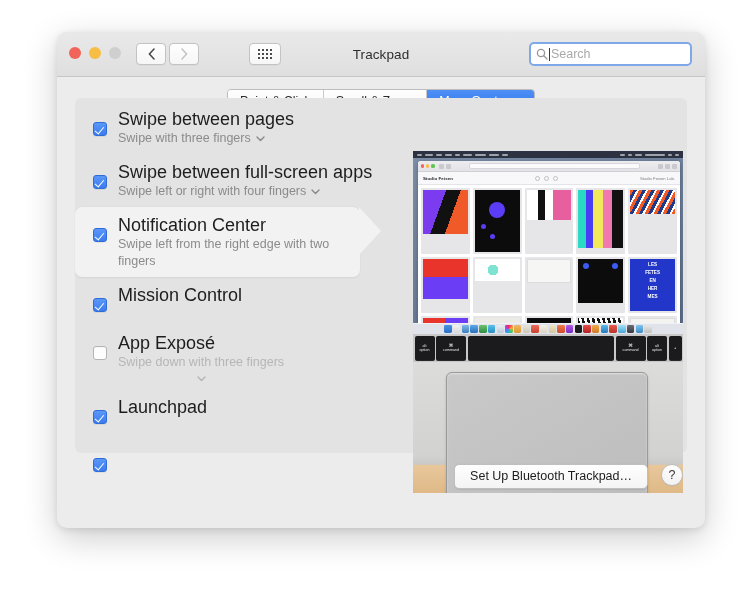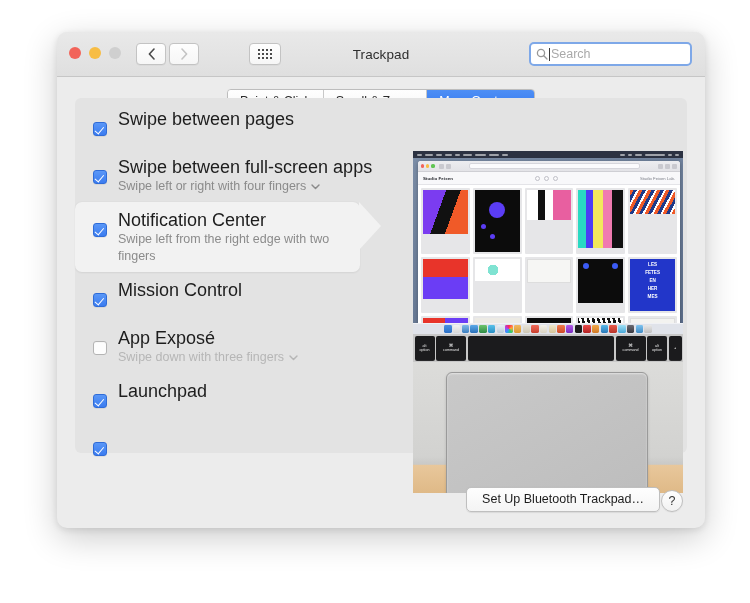--- a/index.html
+++ b/index.html
@@ -232,21 +232,21 @@
   }
   .gsub {
     font-size: 12.5px;
     color: #8b8b8b;
     line-height: 17px;
     margin-top: 1px;
     display: flex;
     align-items: center;
     gap: 5px;
   }
-  .grow.disabled .gsub { color: #b6b6b6; }
+  .grow.disabled .gsub { color: #b6b6b6; flex-direction: column; }
   .chev { display: inline-block; }
 
   
   .preview {
     position: absolute;
     right: 4px;
     top: 53px;
     width: 270px;
     height: 342px;
     background: #dadada;
@@ -370,24 +370,24 @@
     box-shadow: inset 0 1px 2px rgba(255,255,255,.5), 0 1px 3px rgba(0,0,0,.14);
   }
 
   
   .footer {
     position: absolute;
     left: 0; right: 0;
     top: 432px;
     height: 48px;
     display: flex;
-    align-items: flex-end;
+    align-items: flex-start;
     justify-content: flex-end;
     padding-right: 22px;
-    gap: 1px;
+    gap: 13px;
   }
   .btn-bt {
     font-size: 12.5px;
     color: #1c1c1c;
     background: linear-gradient(#fefefe, #f4f4f4);
     border: 1px solid #bfbfbf;
     border-radius: 5px;
     padding: 4px 15px 5px;
     box-shadow: 0 0.5px 1px rgba(0,0,0,0.08);
     white-space: nowrap;
@@ -467,20 +467,26 @@
   </div>
 
   <div class="panel">
 
     <div class="glist">
 
       <div class="grow">
         <span class="cbox on"></span>
         <span class="gtexts">
           <span class="gtitle">Swipe between pages</span>
+          <span class="gsub">
+            <span>Swipe with three fingers</span>
+            <svg class="chev" width="9" height="6" viewBox="0 0 9 6">
+              <path d="M1 1 L4.5 4.6 L8 1" fill="none" stroke="#8b8b8b" stroke-width="1.4" stroke-linecap="round" stroke-linejoin="round"></path>
+            </svg>
+          </span>
         </span>
       </div>
 
       <div class="grow">
         <span class="cbox on"></span>
         <span class="gtexts">
           <span class="gtitle">Swipe between full-screen apps</span>
           <span class="gsub">
             <span>Swipe left or right with four fingers</span>
             <svg class="chev" width="9" height="6" viewBox="0 0 9 6">

